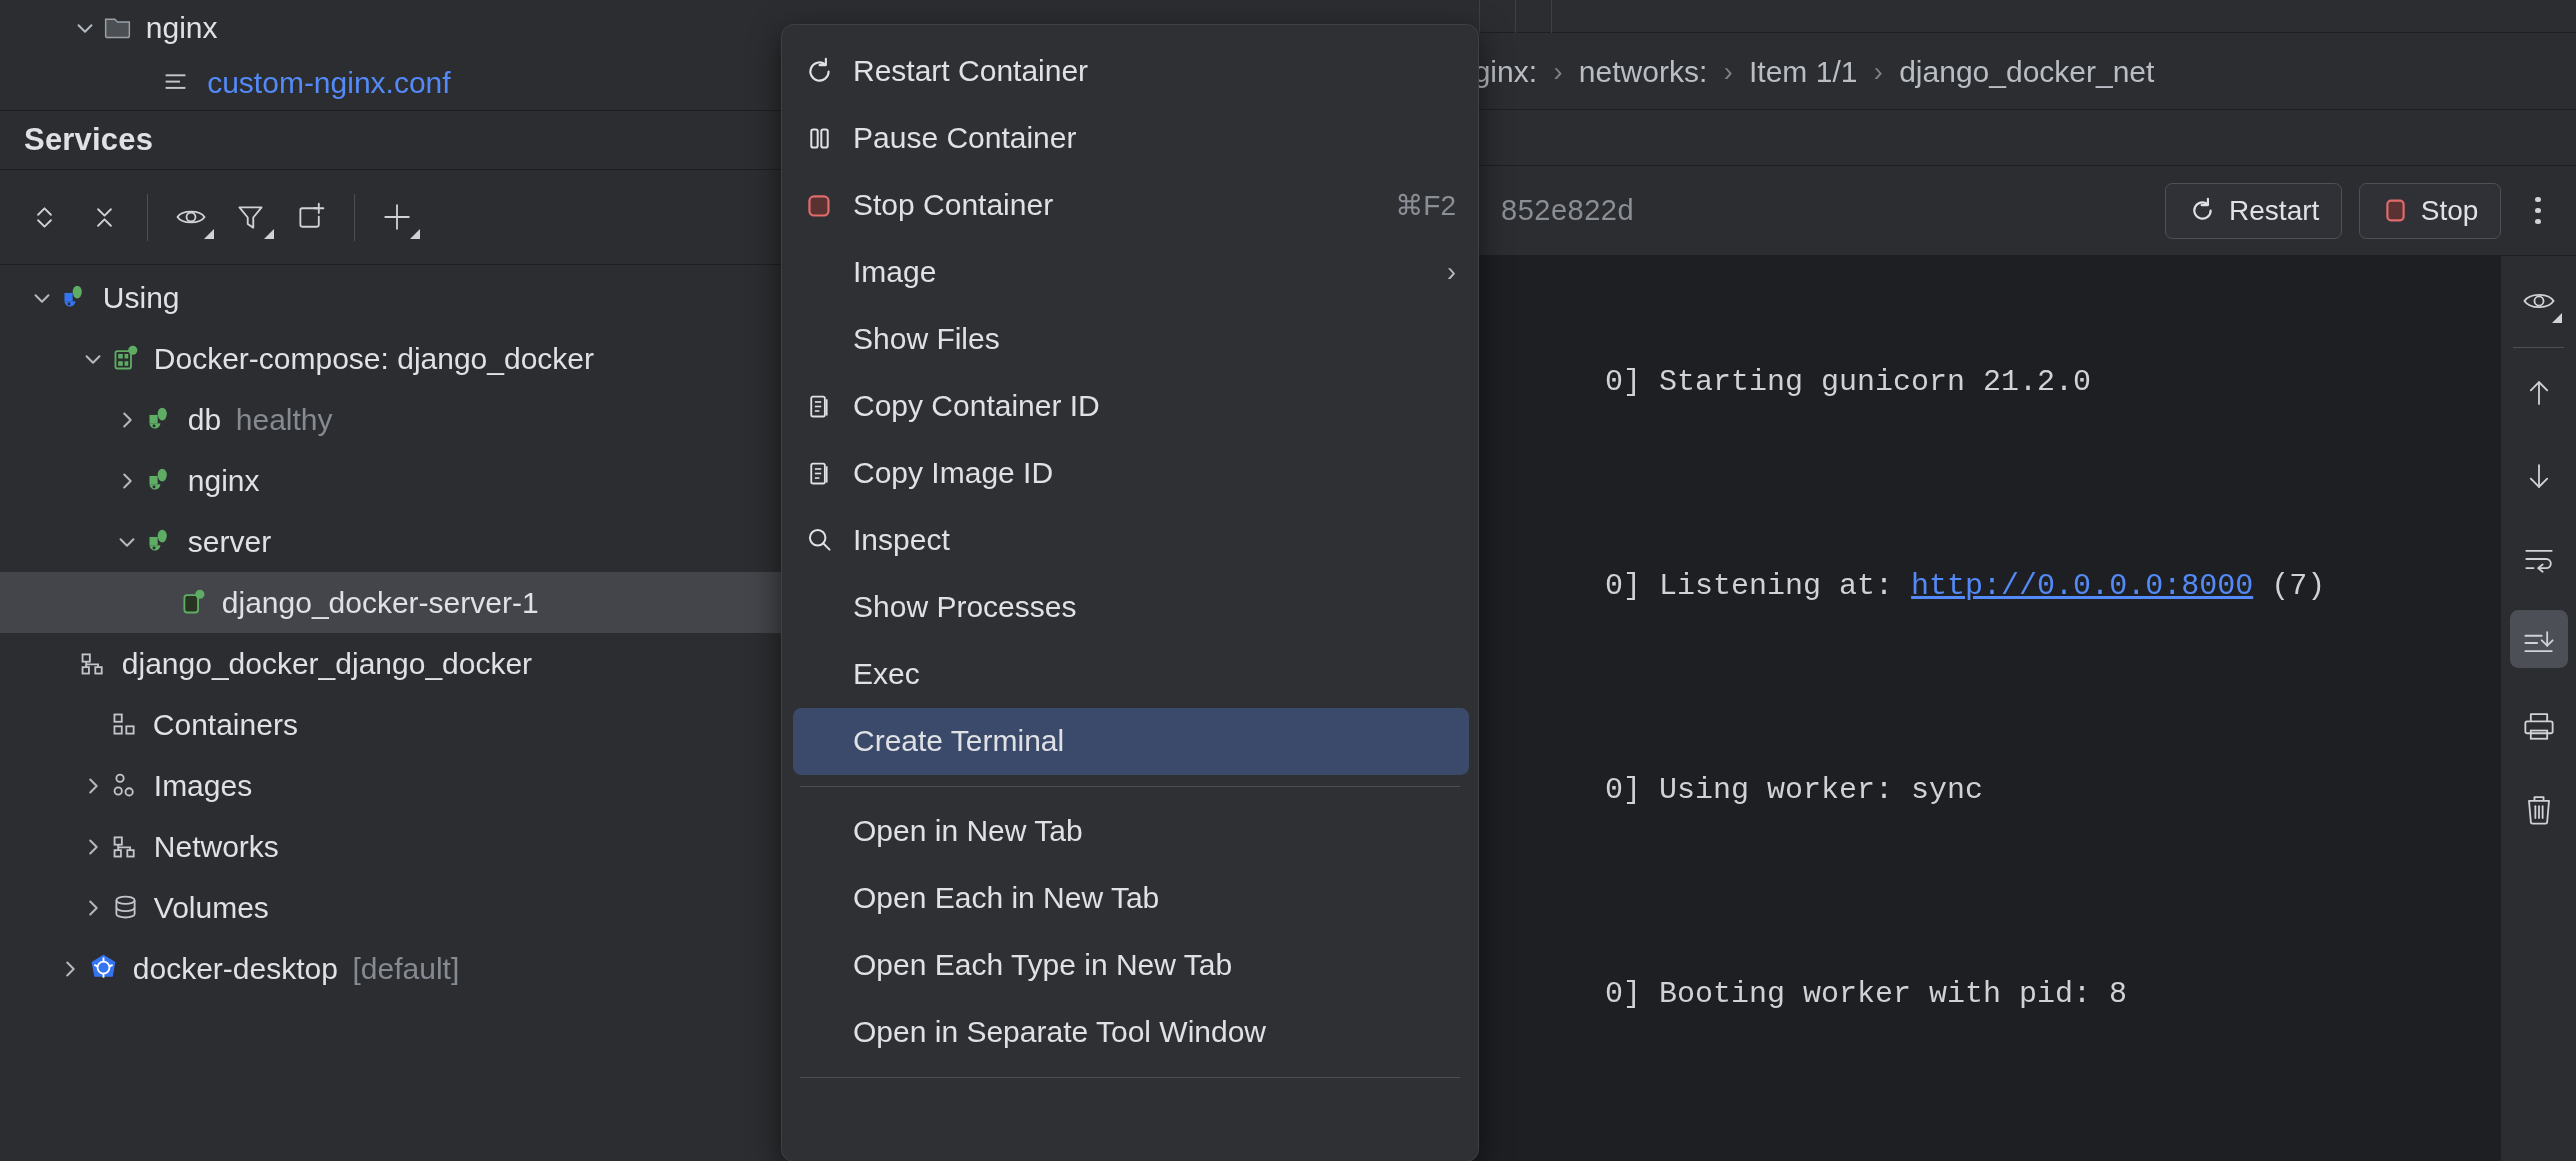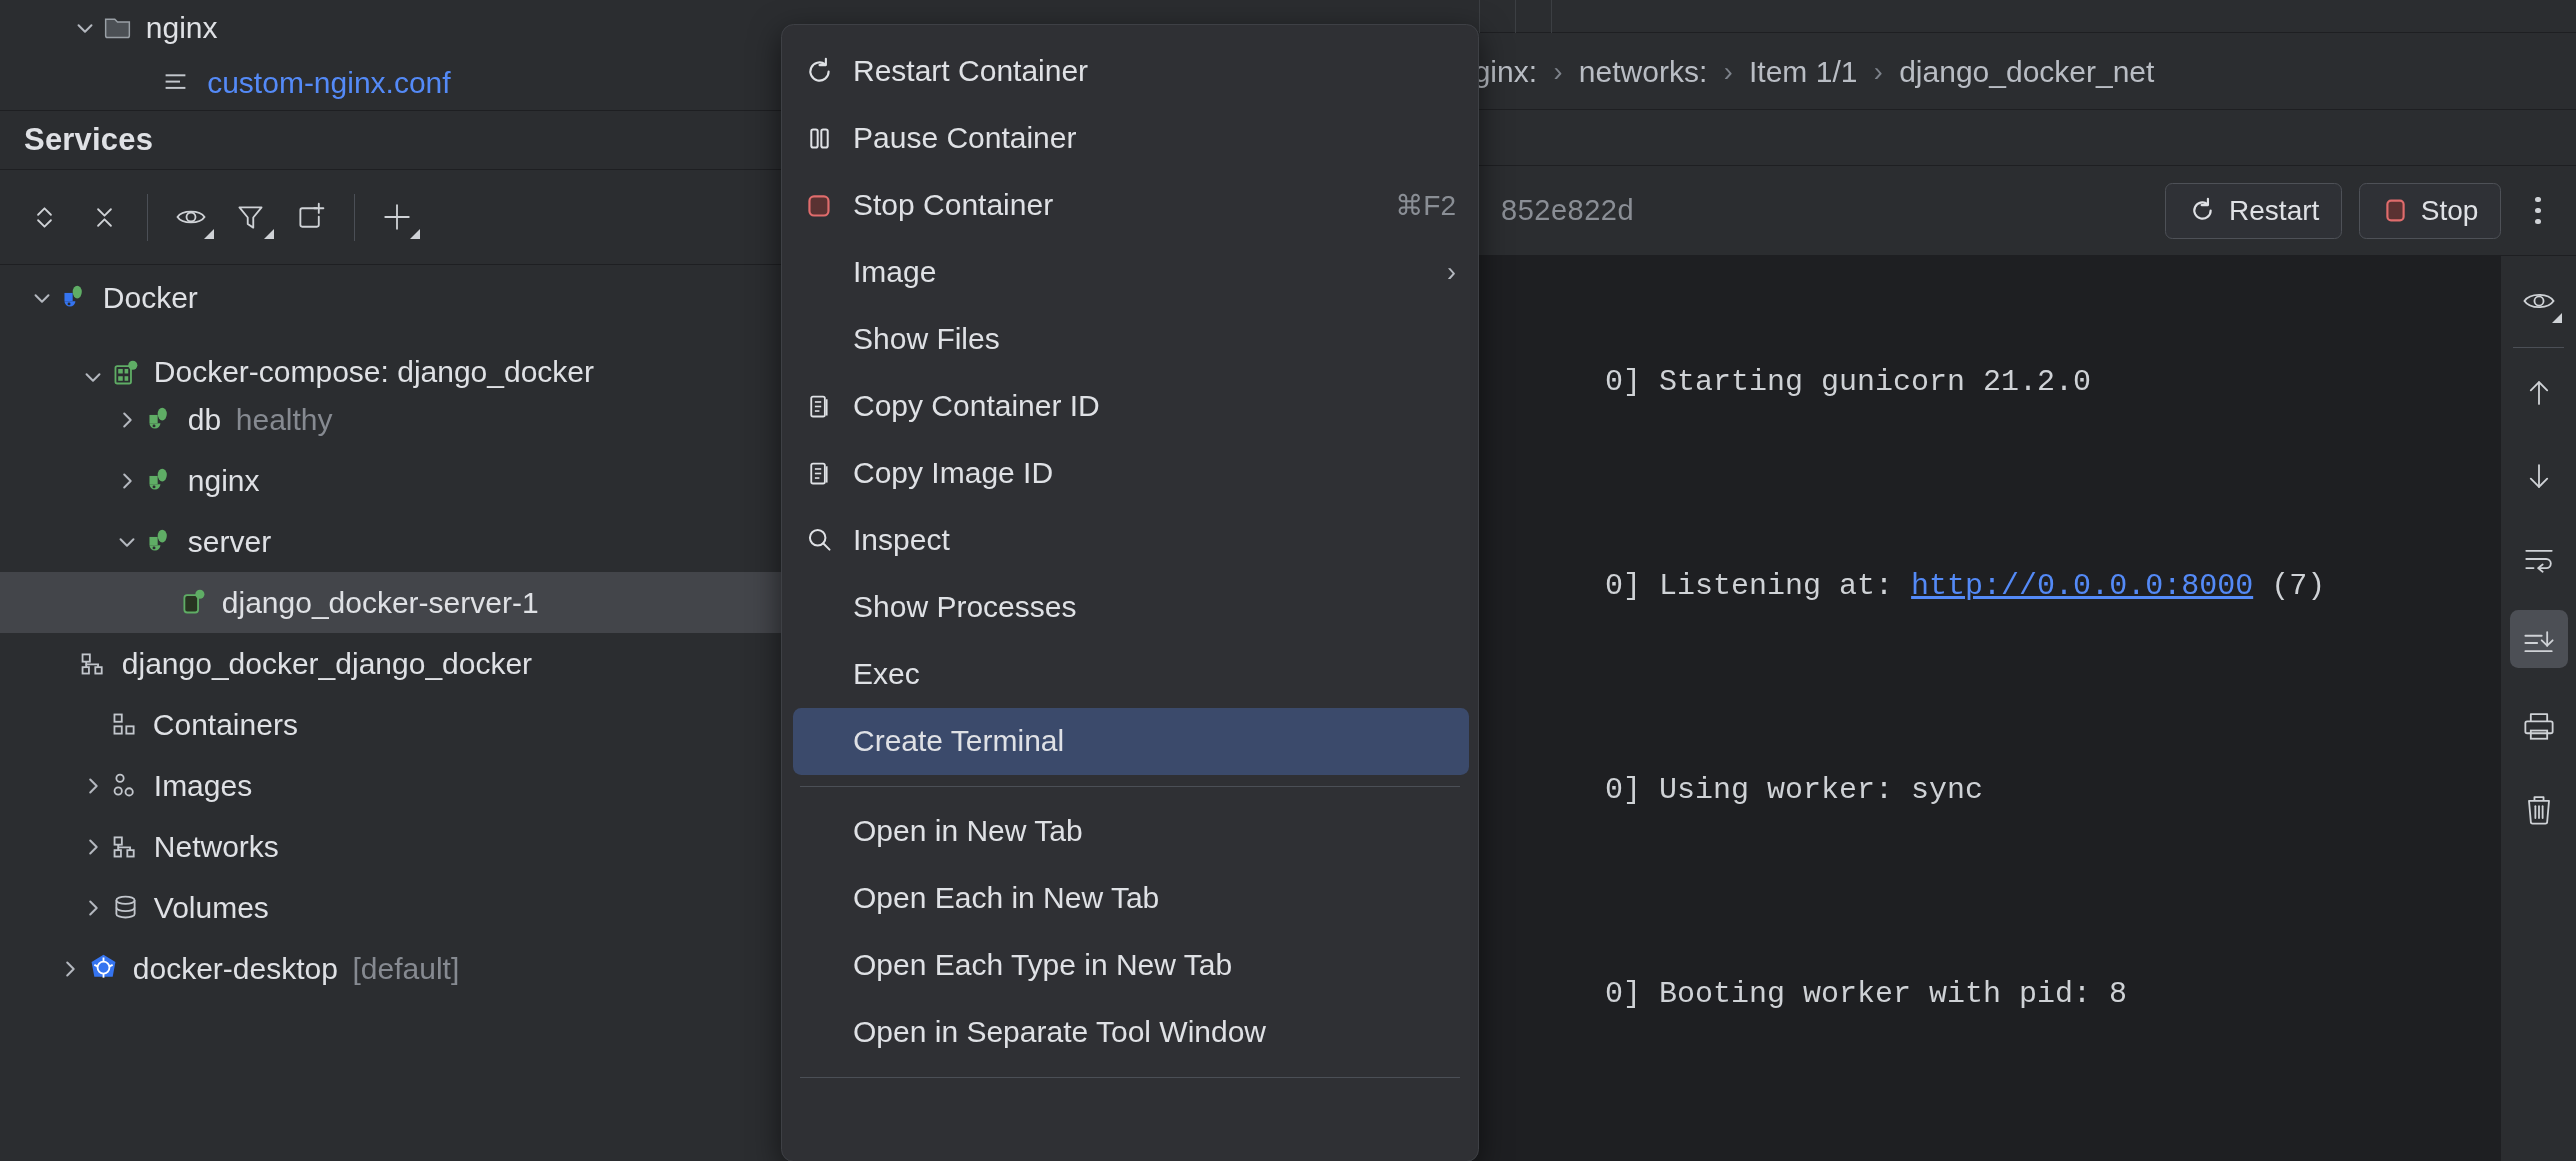--- a/index.html
+++ b/index.html
@@ -200,24 +200,24 @@
             </svg>
         </span>
         <span class="ico">
           <svg width="31" height="31" viewBox="0 0 34 34">
             <rect x="6" y="12" width="9" height="9" fill="#3574f0"></rect>
             <path d="M6 21 h12 a6 6 0 0 1 -6 6 a6 6 0 0 1 -6 -6 z" fill="#3574f0"></path>
             <circle cx="11" cy="24" r="1.6" fill="#2b2d30"></circle>
             <ellipse cx="20" cy="11" rx="5" ry="7" fill="#5fad65"></ellipse>
           </svg>
         </span>
-        <span class="lbl">Docker</span>
-      </div>
-
-      <div class="srow" style="padding-left:75px;align-items:flex-end;">
+        <span class="lbl">Using</span>
+      </div>
+
+      <div class="srow" style="padding-left:75px;">
         <span class="chev">
           <svg width="24" height="24" viewBox="0 0 26 26">
               <path d="M6 10 L13 17 L20 10" fill="none" stroke="#b4b8bf" stroke-width="2.2" stroke-linecap="round" stroke-linejoin="round"></path>
             </svg>
         </span>
         <span class="ico">
           <svg width="31" height="31" viewBox="0 0 34 34">
             <rect x="6" y="9" width="17" height="19" rx="2" fill="none" stroke="#5fad65" stroke-width="2"></rect>
             <rect x="9" y="12" width="5" height="5" fill="#5fad65"></rect>
             <rect x="16" y="12" width="4" height="5" fill="#5fad65"></rect>

